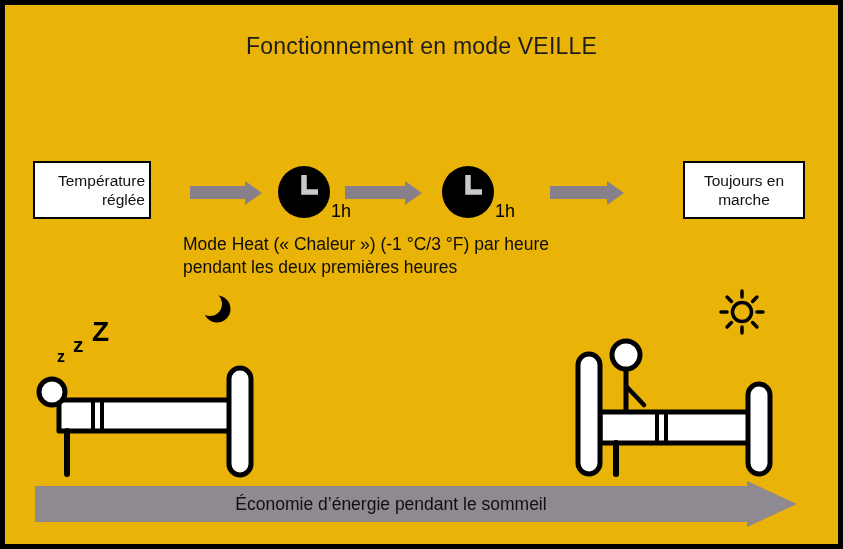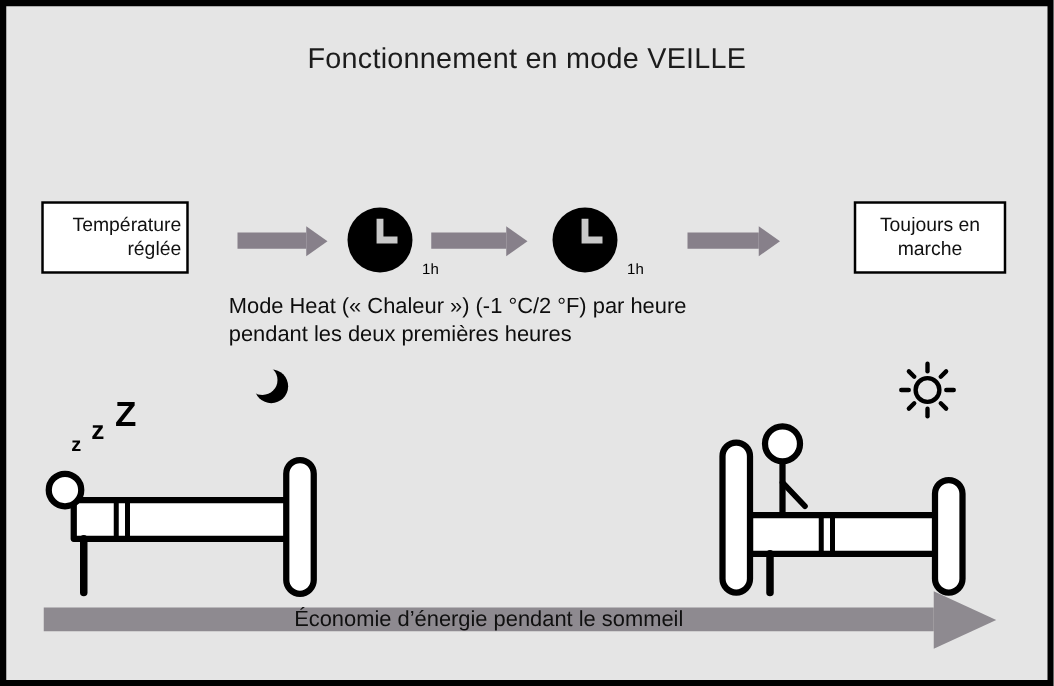--- a/index.html
+++ b/index.html
@@ -6,21 +6,21 @@
     --flow-arrow:#87808a;
     --energy-arrow:#8e8a90;
     --ink:#111;
   }
   html,body{margin:0;padding:0;background:#fff;}
   .page{
     position:relative;
     width:843px;height:549px;
     box-sizing:border-box;
     border:5px solid #000;
-    background:#e5e5e5;
+    background:#eab308;
     font-family:"Liberation Sans", sans-serif;
     color:var(--ink);
     overflow:hidden;
   }
   .title{
     position:absolute;top:28px;left:0;width:100%;
     text-align:center;font-size:23px;letter-spacing:.2px;color:#1c1c1c;
   }
   .desc{position:absolute;font-size:17.5px;line-height:1.32;color:#0d0d0d;}
   .desc.cool{left:190px;top:86px;width:420px;}
@@ -41,38 +41,38 @@
     border-top:12px solid transparent;border-bottom:12px solid transparent;
   }
   .a1{left:185px;top:181px;width:55px;}
   .a2{left:340px;top:181px;width:60px;}
   .a3{left:545px;top:181px;width:57px;}
 
   .clock{position:absolute;width:54px;height:54px;}
   .c1{left:272px;top:160px;}
   .c2{left:436px;top:160px;}
   .clock .dur{
-    position:absolute;right:-20px;bottom:-3px;font-size:12px;color:#000;
+    position:absolute;right:-20px;bottom:-3px;font-size:18px;color:#000;
   }
 
   .moon{position:absolute;left:196px;top:286px;}
   .sun{position:absolute;left:712px;top:282px;}
 
   .zzz{position:absolute;left:52px;top:318px;width:74px;height:52px;font-weight:600;color:#000;}
   .zzz span{position:absolute;line-height:1;}
   .zzz .z1{left:0;top:26px;font-size:16px;}
   .zzz .z2{left:16px;top:11px;font-size:21px;}
   .zzz .z3{left:35px;top:-5px;font-size:28px;}
 
   .bed{position:absolute;}
   .bed-left{left:18px;top:338px;}
   .bed-right{left:555px;top:325px;}
 
   .energy-arrow{
-    position:absolute;left:30px;top:481px;width:712px;height:19px;
+    position:absolute;left:30px;top:481px;width:712px;height:36px;
     background:var(--energy-arrow);
     display:flex;align-items:center;justify-content:center;
   }
   .energy-arrow::after{
     content:"";position:absolute;right:-50px;top:50%;transform:translateY(-50%);
     border-left:50px solid var(--energy-arrow);
     border-top:23px solid transparent;border-bottom:23px solid transparent;
   }
   .energy-arrow .lbl{font-size:17.5px;color:#101010;}
 </style>
@@ -107,21 +107,21 @@
     </svg>
     <span class="dur">1h</span>
   </div>
 
   <div class="flow-arrow a3"></div>
 
   <div class="labelbox endbox">
     <span>Toujours en marche</span>
   </div>
 
-  <div class="desc heat">Mode Heat (« Chaleur ») (-1 °C/2 °F) par heure pendant les deux premières heures</div>
+  <div class="desc heat">Mode Heat (« Chaleur ») (-1 °C/3 °F) par heure pendant les deux premières heures</div>
 
   <div class="moon">
     <svg width="32" height="36" viewBox="0 0 32 36">
       <defs>
         <mask id="mooncut">
           <rect width="32" height="36" fill="#fff"></rect>
           <circle cx="9" cy="13" r="12" fill="#000"></circle>
         </mask>
       </defs>
       <circle cx="16" cy="18" r="13.5" fill="#000" mask="url(#mooncut)"></circle>

